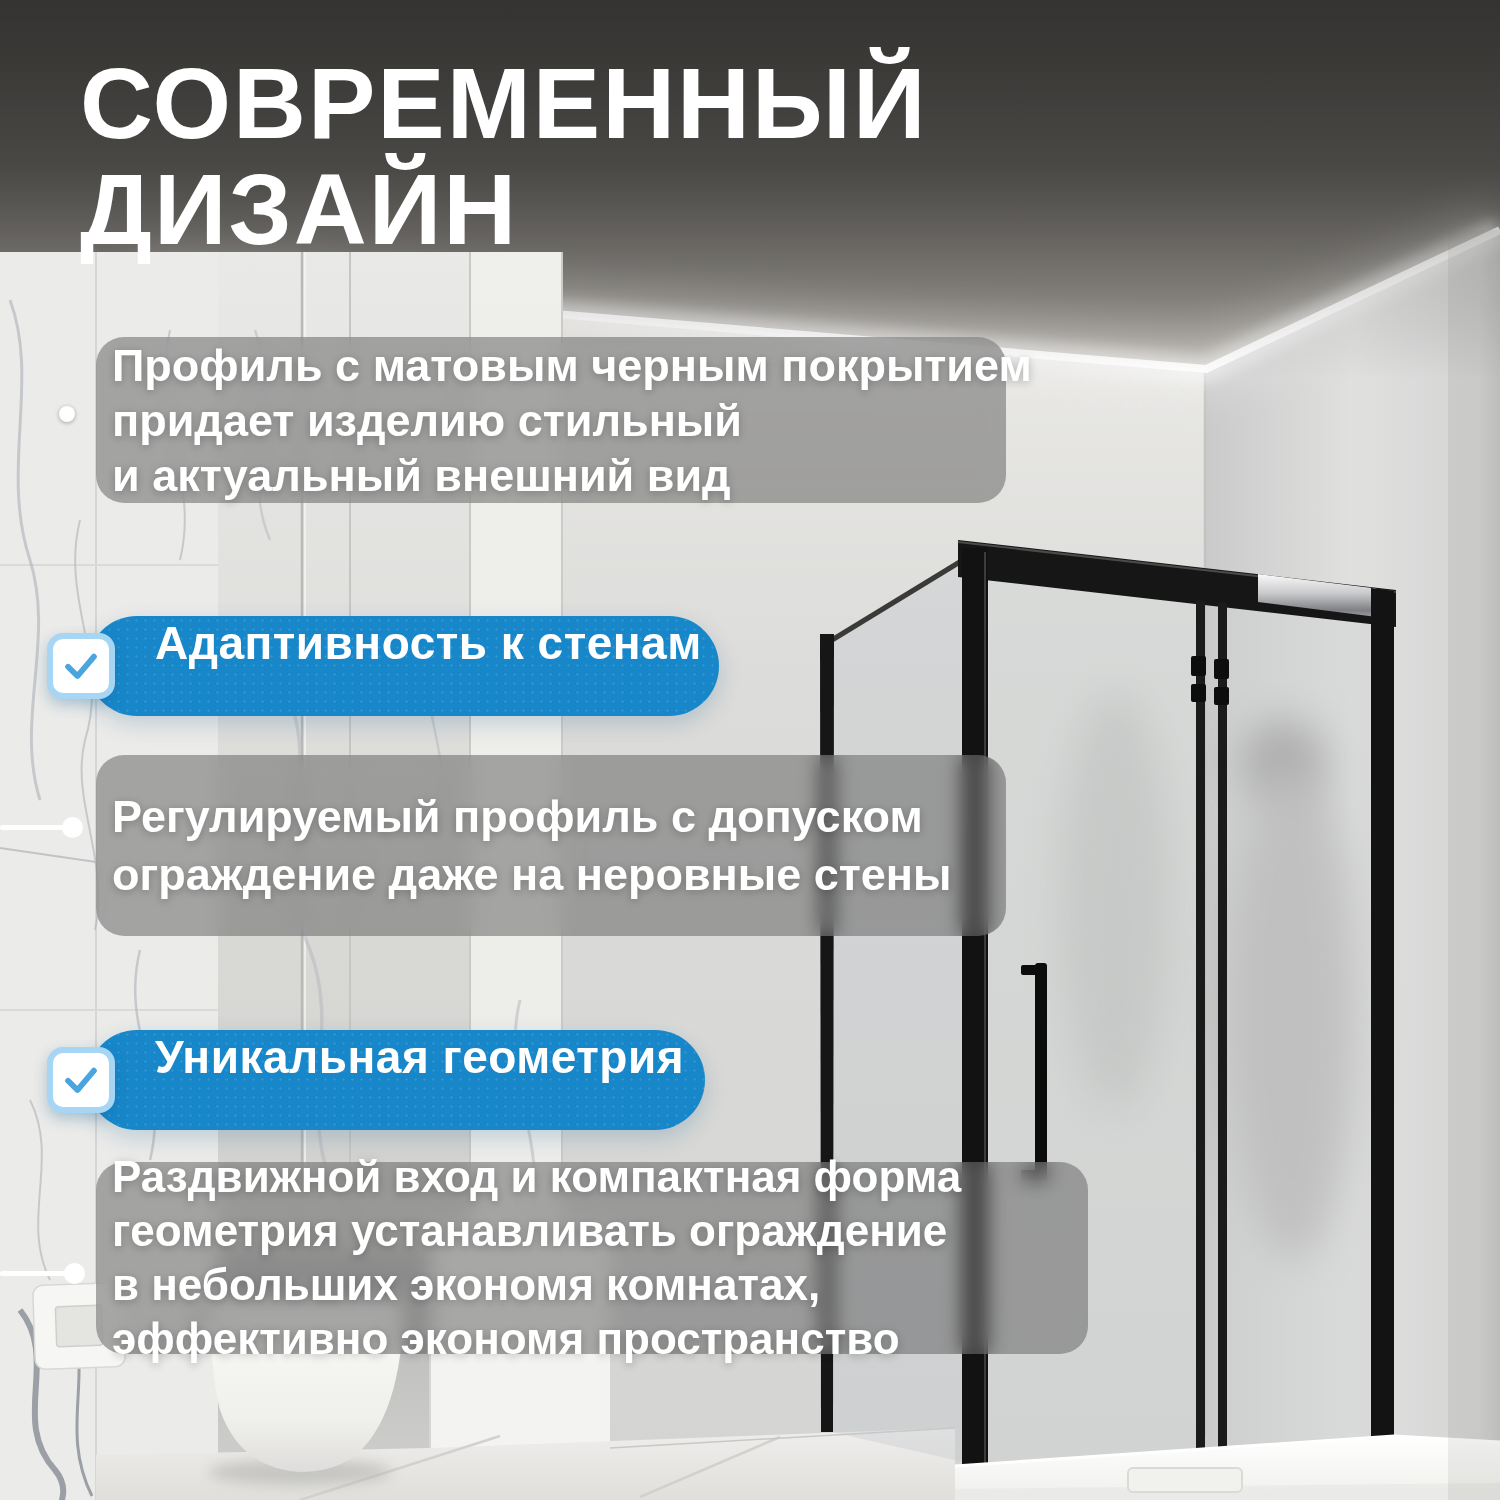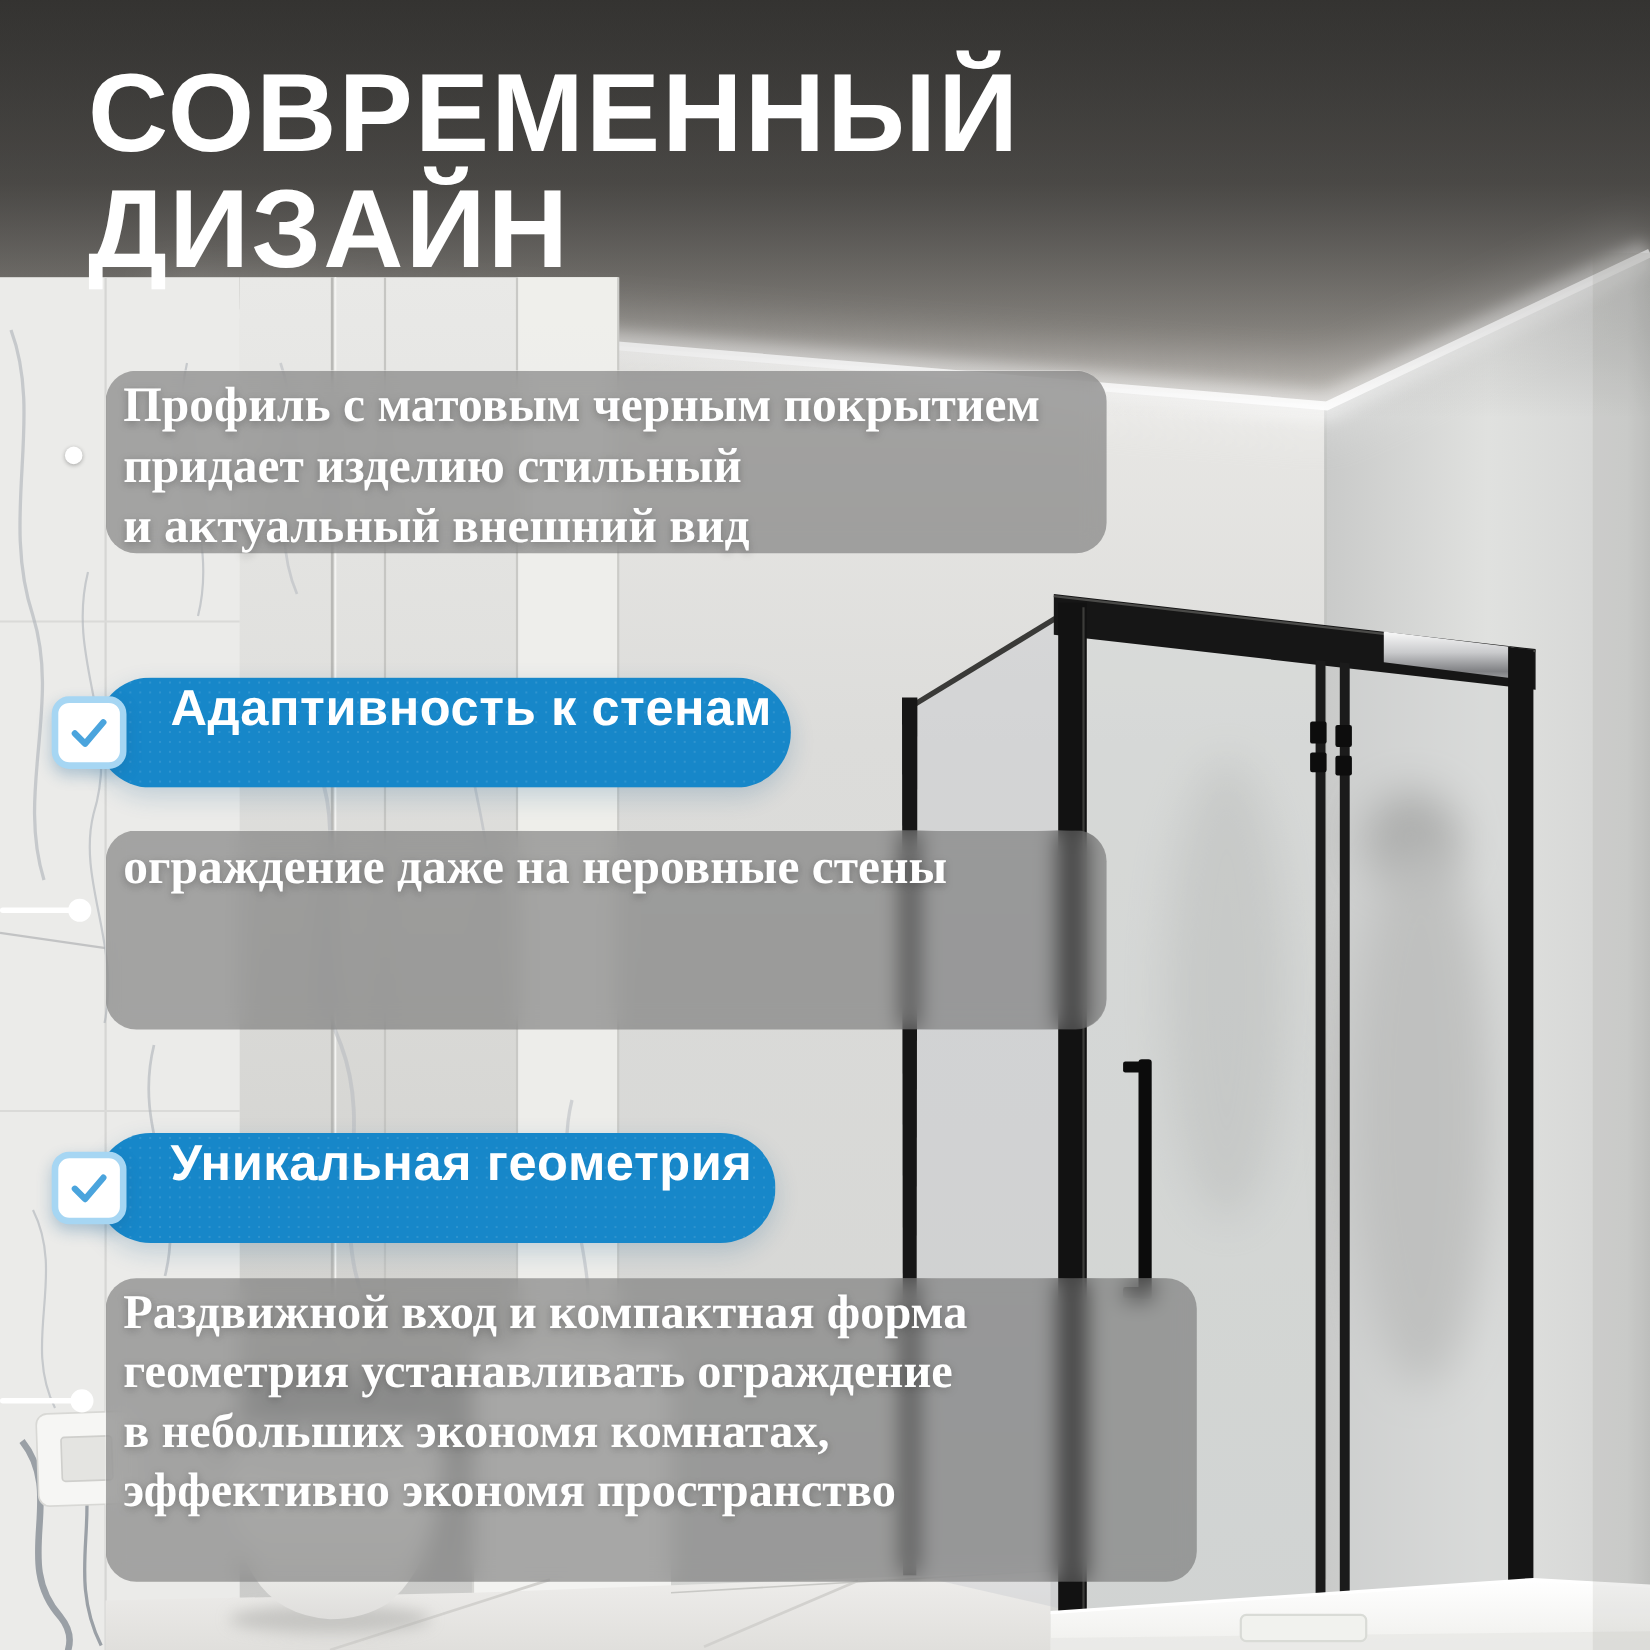--- a/index.html
+++ b/index.html
@@ -21,29 +21,29 @@
   
   .title{
     position:absolute;left:80px;top:50px;
     color:var(--text-white);font-weight:700;font-size:101px;line-height:106px;
     letter-spacing:2px;white-space:nowrap;
   }
   .p-box{
     position:absolute;border-radius:28px;
     background:var(--overlay-panel);
     -webkit-backdrop-filter:blur(10px);backdrop-filter:blur(10px);
-    display:flex;flex-direction:column;
+    display:flex;flex-direction:column;justify-content:center;
     color:var(--text-white);font-weight:700;
     text-shadow:0 2px 8px rgba(0,0,0,0.25);
-    box-sizing:border-box;padding:4px 30px 4px 16px;font-family:Liberation Serif, serif;
+    box-sizing:border-box;padding:4px 30px 4px 16px;
   }
   .p-box .ln{white-space:nowrap;}
   .p1{left:96px;top:337px;width:910px;height:166px;font-size:45px;line-height:55px;}
   .p2{left:96px;top:755px;width:910px;height:181px;font-size:45px;line-height:58px;}
-  .p3{left:96px;top:1162px;width:992px;height:276px;font-size:44px;line-height:54px;}
+  .p3{left:96px;top:1162px;width:992px;height:192px;font-size:44px;line-height:54px;}
 
   .bullet-dot{
     position:absolute;left:59px;top:406px;width:16px;height:16px;border-radius:50%;
     background:var(--text-white);box-shadow:0 1px 4px rgba(0,0,0,.3);
   }
   .connector{position:absolute;left:0;}
   .connector .line{position:absolute;left:0;top:8px;height:5px;background:var(--text-white);border-radius:3px;}
   .connector .dot{position:absolute;top:0;width:21px;height:21px;border-radius:50%;background:var(--text-white);}
   .c2{top:817px;} .c2 .line{width:72px;} .c2 .dot{left:62px;}
   .c3{top:1263px;} .c3 .line{width:74px;} .c3 .dot{left:64px;}
@@ -282,20 +282,21 @@
     <svg width="46" height="42" viewBox="0 0 64 58">
       <polyline points="14,30 27,43 50,16" fill="none" stroke="#4aa4dd" stroke-width="8" stroke-linecap="round" stroke-linejoin="round"></polyline>
     </svg>
   </div>
 
   <div class="connector c2">
     <span class="line"></span>
     <span class="dot"></span>
   </div>
   <div class="p-box p2">
+    <div class="ln">Регулируемый профиль с допуском</div>
     <div class="ln">ограждение даже на неровные стены</div>
   </div>
 
   <div class="badge badge2">
     <span>Уникальная геометрия</span>
   </div>
   <div class="checkbox cb2">
     <svg width="46" height="42" viewBox="0 0 64 58">
       <polyline points="14,30 27,43 50,16" fill="none" stroke="#4aa4dd" stroke-width="8" stroke-linecap="round" stroke-linejoin="round"></polyline>
     </svg>

